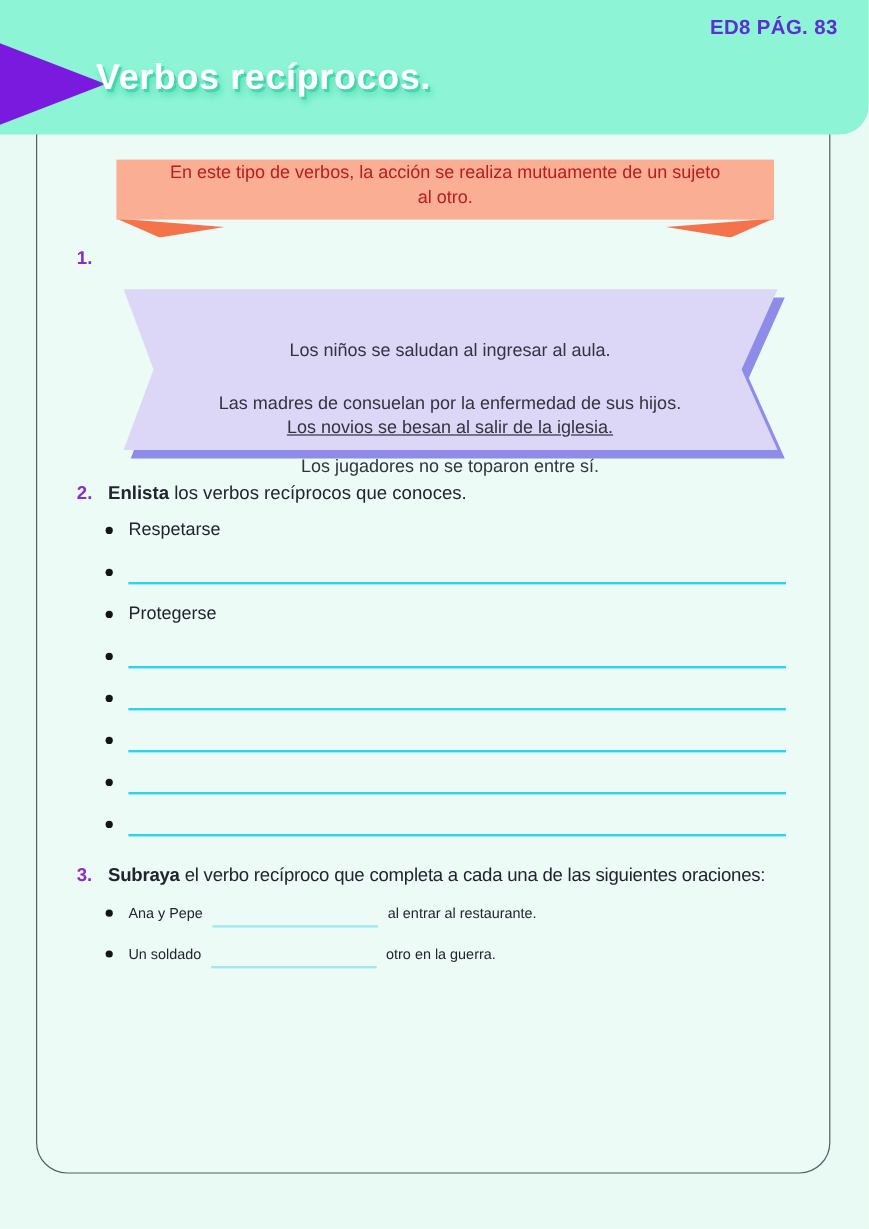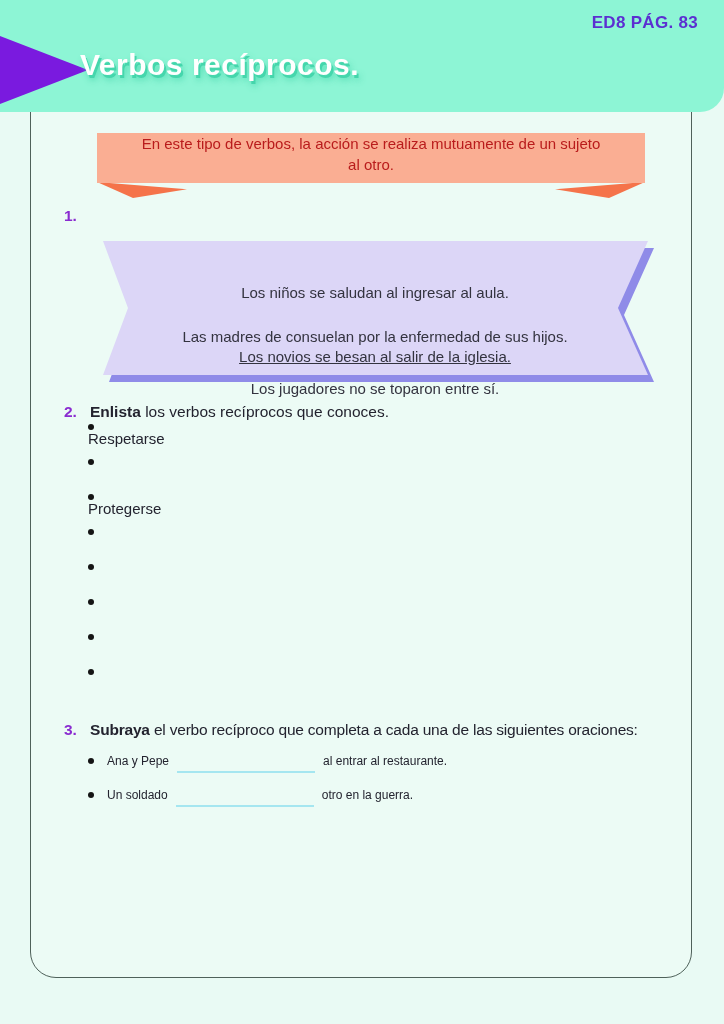--- a/index.html
+++ b/index.html
@@ -58,21 +58,21 @@
   
   .ribbon-wrap{position:absolute;left:95px;top:236px;width:562px;height:152px;z-index:2;}
   .ribbon-wrap svg{position:absolute;inset:0;}
   .ribbon-lines{position:absolute;inset:0;}
   .ribbon-line{
     position:absolute;left:30px;width:500px;height:32px;
     text-align:center;font-size:15px;color:#33333f;margin-top:36px;
   }
   
   .list2{position:absolute;left:88px;top:424px;z-index:2;}
-  .l2row{height:35px;display:flex;flex-direction:column;}
+  .l2row{height:35px;display:flex;align-items:center;}
   .dot{flex:0 0 6px;width:6px;height:6px;background:#141414;border-radius:50%;margin-right:13px;}
   .l2label{font-size:15px;}
   .blank2{
     flex:0 0 548px;height:16px;align-self:flex-start;margin-top:10px;
     border-bottom:2px solid #2bd4ee;
   }
   
   .list3{position:absolute;left:88px;top:744px;z-index:2;}
   .l3row{height:34px;display:flex;align-items:center;font-size:12px;}
   .blank3{

